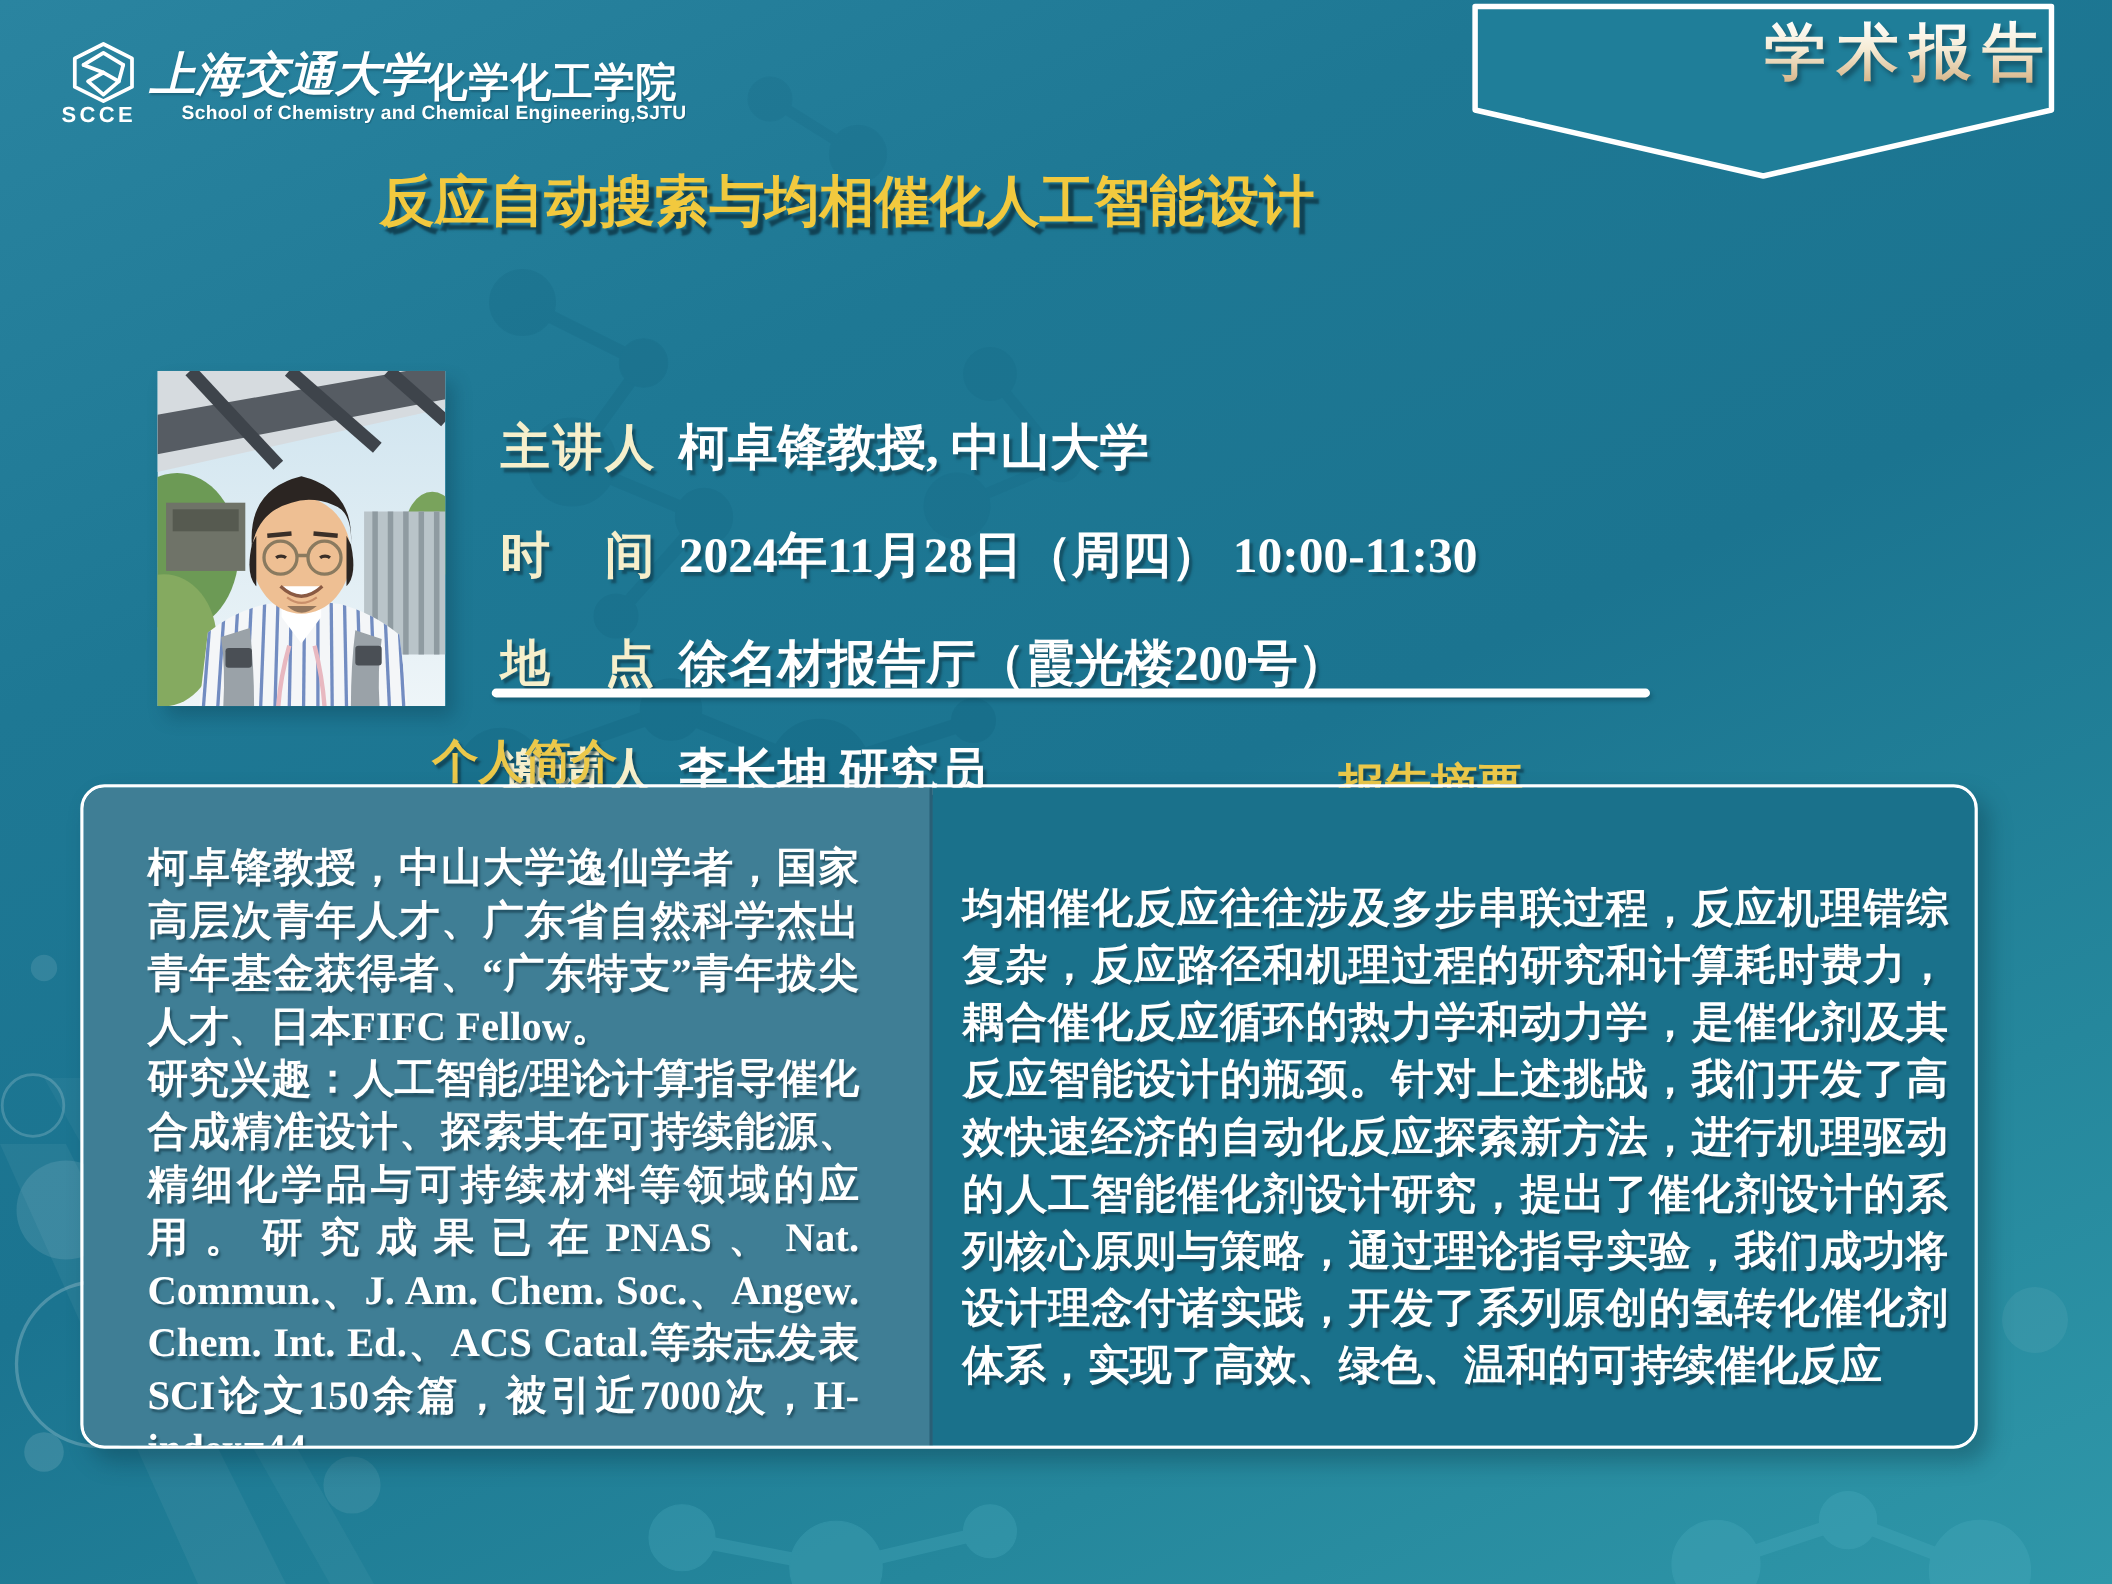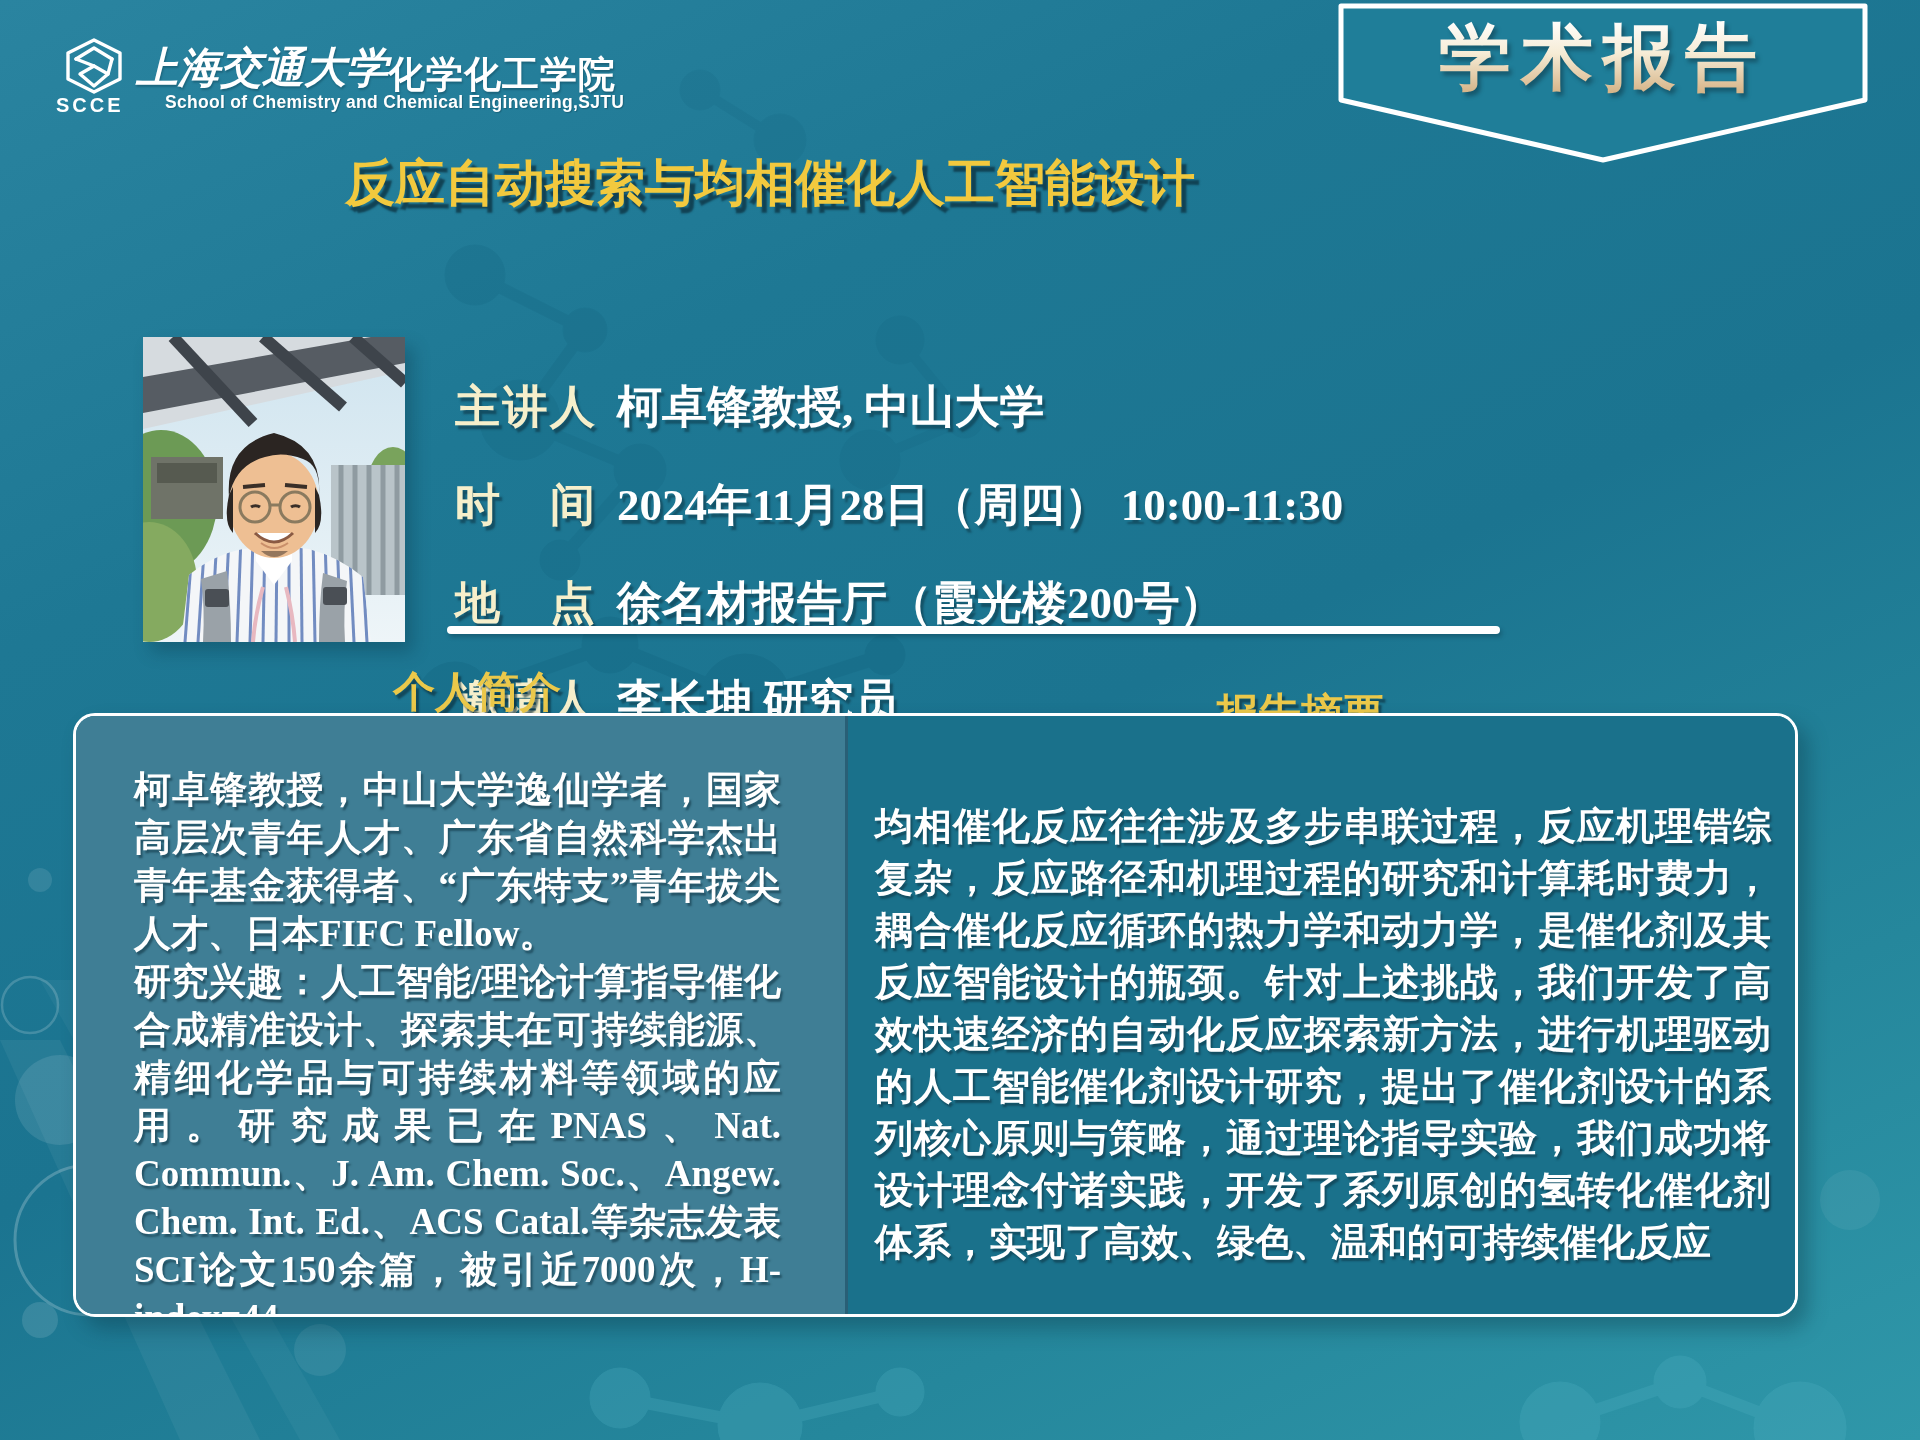--- a/index.html
+++ b/index.html
@@ -30,22 +30,22 @@
     position:absolute; left:137px; top:92px; color:#fff;
     font-weight:bold; font-size:17.5px; letter-spacing:.3px; white-space:nowrap;
     text-shadow:1px 1px 1px rgba(10,50,65,.35);
     margin-left:28px;
   }
 
   
   .badge { position:absolute; left:1338px; top:0; width:530px; height:170px; }
   .badge svg { position:absolute; left:0; top:0; }
   .badge-text {
-    position:absolute; left:0; right:0; top:10px; text-align:center;
-    font-size:72px; font-weight:bold; letter-spacing:10px; white-space:nowrap;
+    position:absolute; left:0; right:0; top:10px; text-align:right;
+    font-size:56px; font-weight:bold; letter-spacing:10px; white-space:nowrap;
     color:#e9d4ab; filter:drop-shadow(3px 4px 2px rgba(8,40,54,.45));
   }
   @supports ((background-clip:text) or (-webkit-background-clip:text)) {
     .badge-text {
       background:linear-gradient(180deg,#ffffff 8%,#f6ecd6 45%,#cfa877 95%);
       -webkit-background-clip:text; background-clip:text;
       color:transparent; -webkit-text-fill-color:transparent;
     }
   }
 

